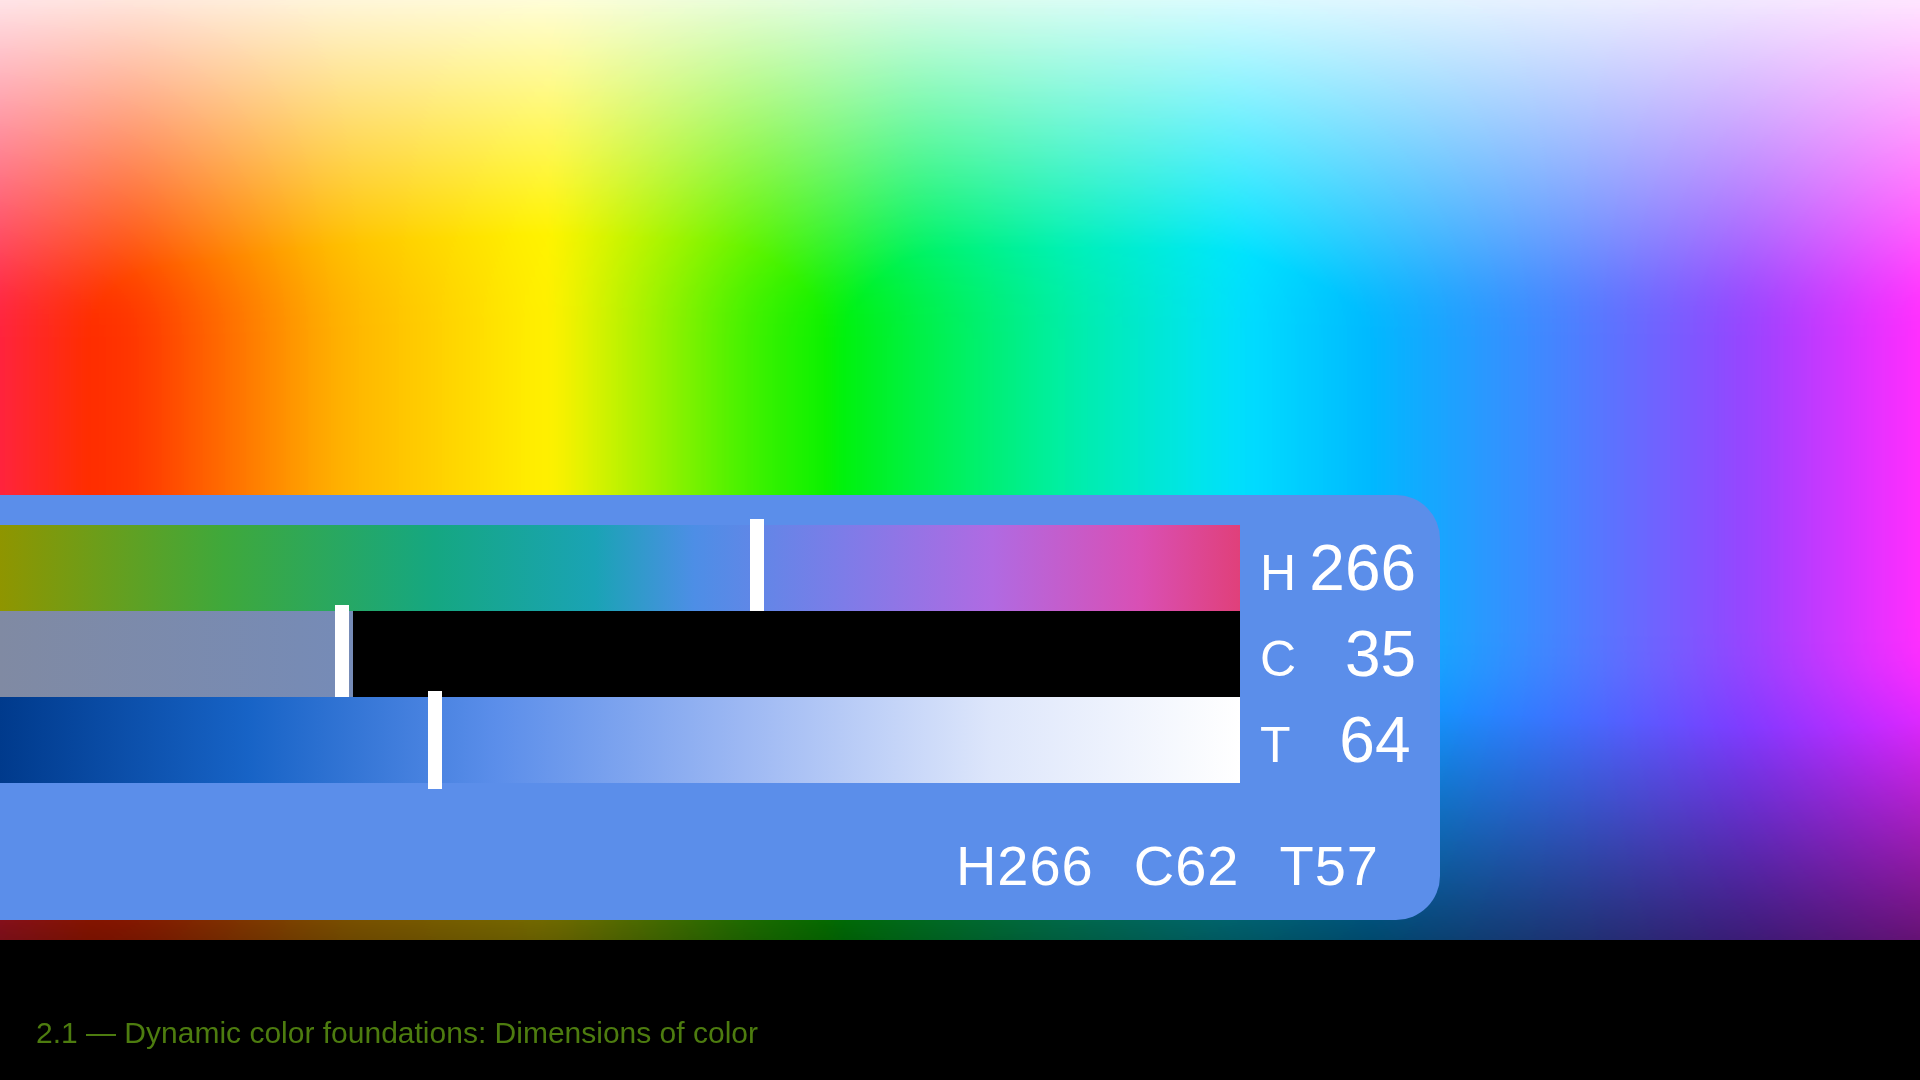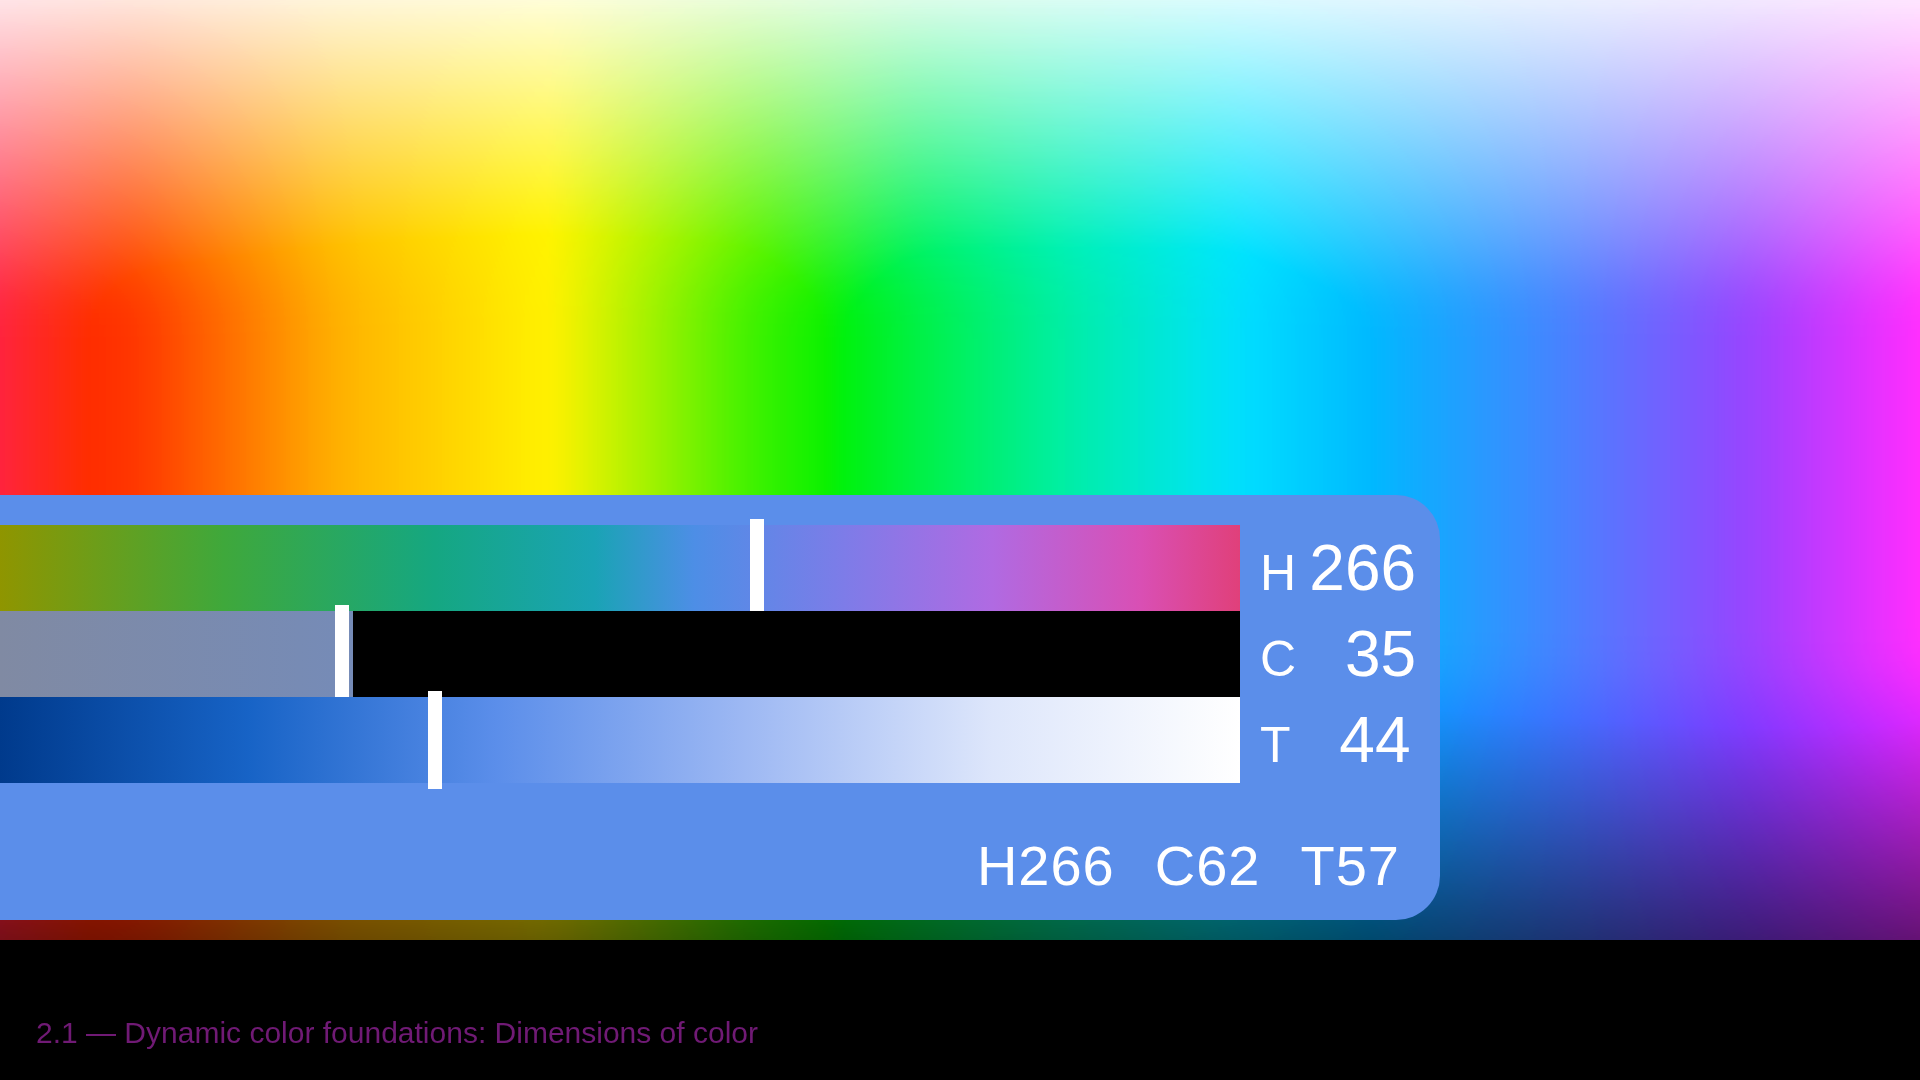--- a/index.html
+++ b/index.html
@@ -58,42 +58,42 @@
     height: 86px;
   }
   .thumb {
     position: absolute; top: -6px; width: 14px; height: 98px;
     background: #ffffff;
   }
   .labpair { display:flex; align-items:baseline; gap:10px; font-weight:400; }
   .labpair .k { font-size:50px; }
   .labpair .v { font-size:64px; font-variant-numeric: tabular-nums; min-width: 110px; text-align:right;}
   .summary {
-    position:absolute; right:40px; bottom:22px;
+    position:absolute; right:61px; bottom:22px;
     font-size:56px; letter-spacing:1px; font-weight:400;
     display:flex; gap:40px;
   }
 
   
   .track-hue { background: linear-gradient(to right,
       #8f9500 0%, #3fa83b 18%, #15a781 35%, #1aa3b5 48%,
       #4d8ee6 56%, #7d7ce8 68%, #b06ae2 80%, #d94fb4 92%, #e0407a 100%); }
   .track-chroma::before {
     content:""; position:absolute; inset:0;
     background: linear-gradient(to right, #808aa3 0%, #5b8eea 100%);
   }
   .track-chroma .mask {
     position:absolute; top:0; bottom:0; right:0;
     background:#000;
   }
   .track-tone { background: linear-gradient(to right, #003a8c 0%, #1763c6 20%, #5b8eea 40%, #9db8f3 60%, #dde6fb 80%, #ffffff 100%); }
 
   .caption {
     position:absolute; left:36px; bottom:30px;
-    color:#701a75; font-size:30px; font-weight:400;
+    color:#4d7c0f; font-size:30px; font-weight:400;
   }
 </style>
 </head>
 <body>
 
 <div class="gamut"></div>
 <div class="black-band"></div>
 
 <div class="panel">
 
@@ -117,21 +117,21 @@
       <span class="v">35</span>
     </div>
   </div>
 
   <div class="row">
     <div class="track track-tone">
       <div class="thumb" style="left:34.5%"></div>
     </div>
     <div class="labpair">
       <span class="k">T</span>
-      <span class="v">44</span>
+      <span class="v">64</span>
     </div>
   </div>
 
   <div class="summary">
     <span>H266</span>
     <span>C62</span>
     <span>T57</span>
   </div>
 </div>
 

